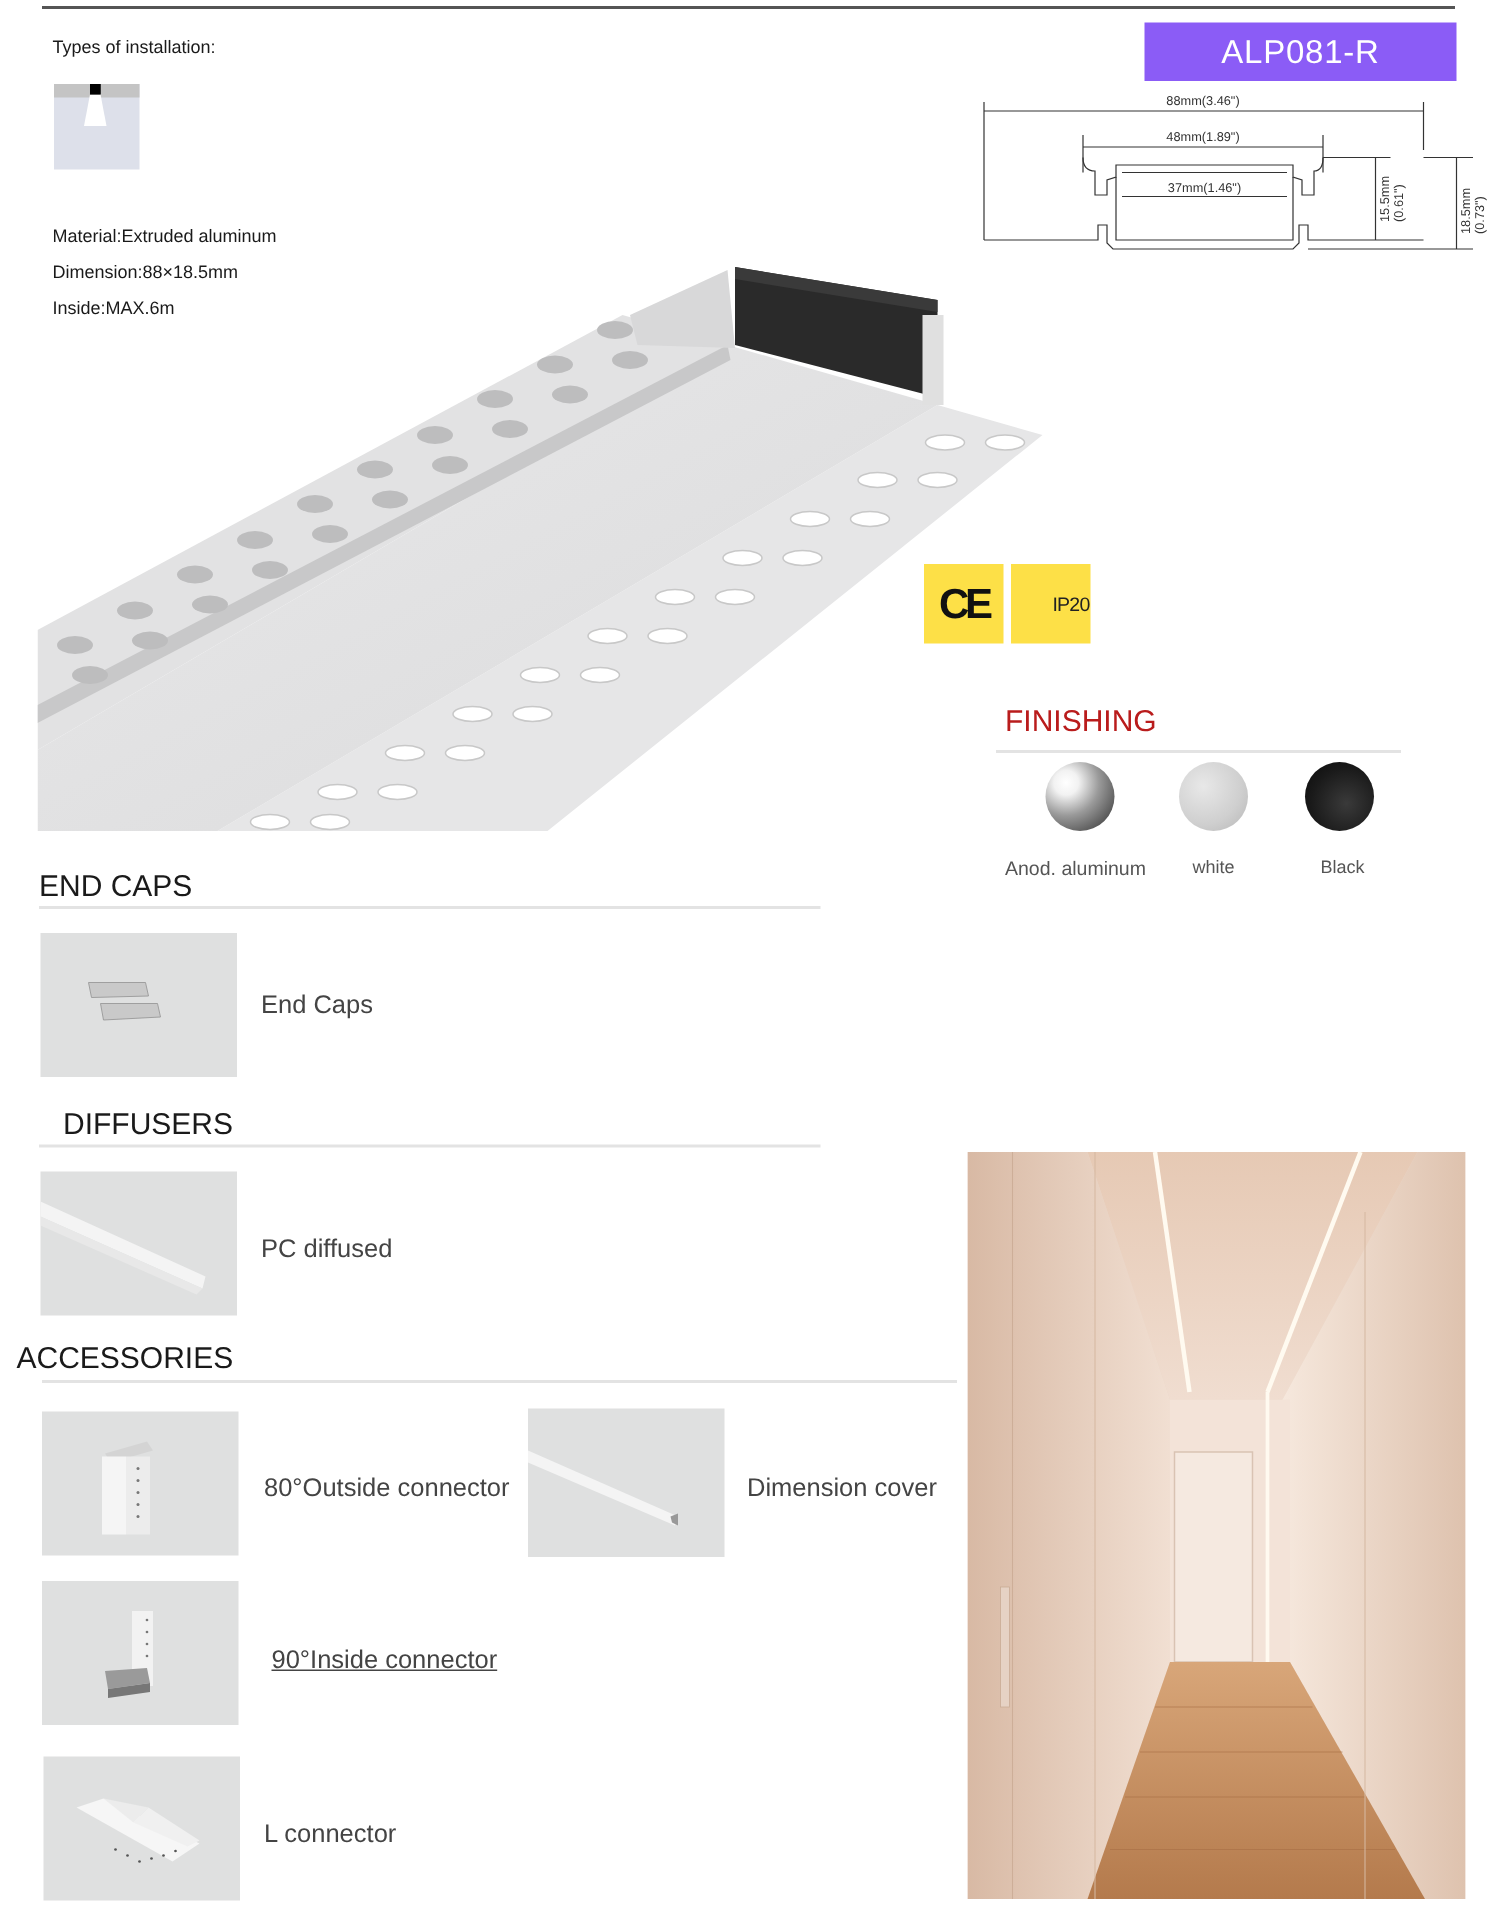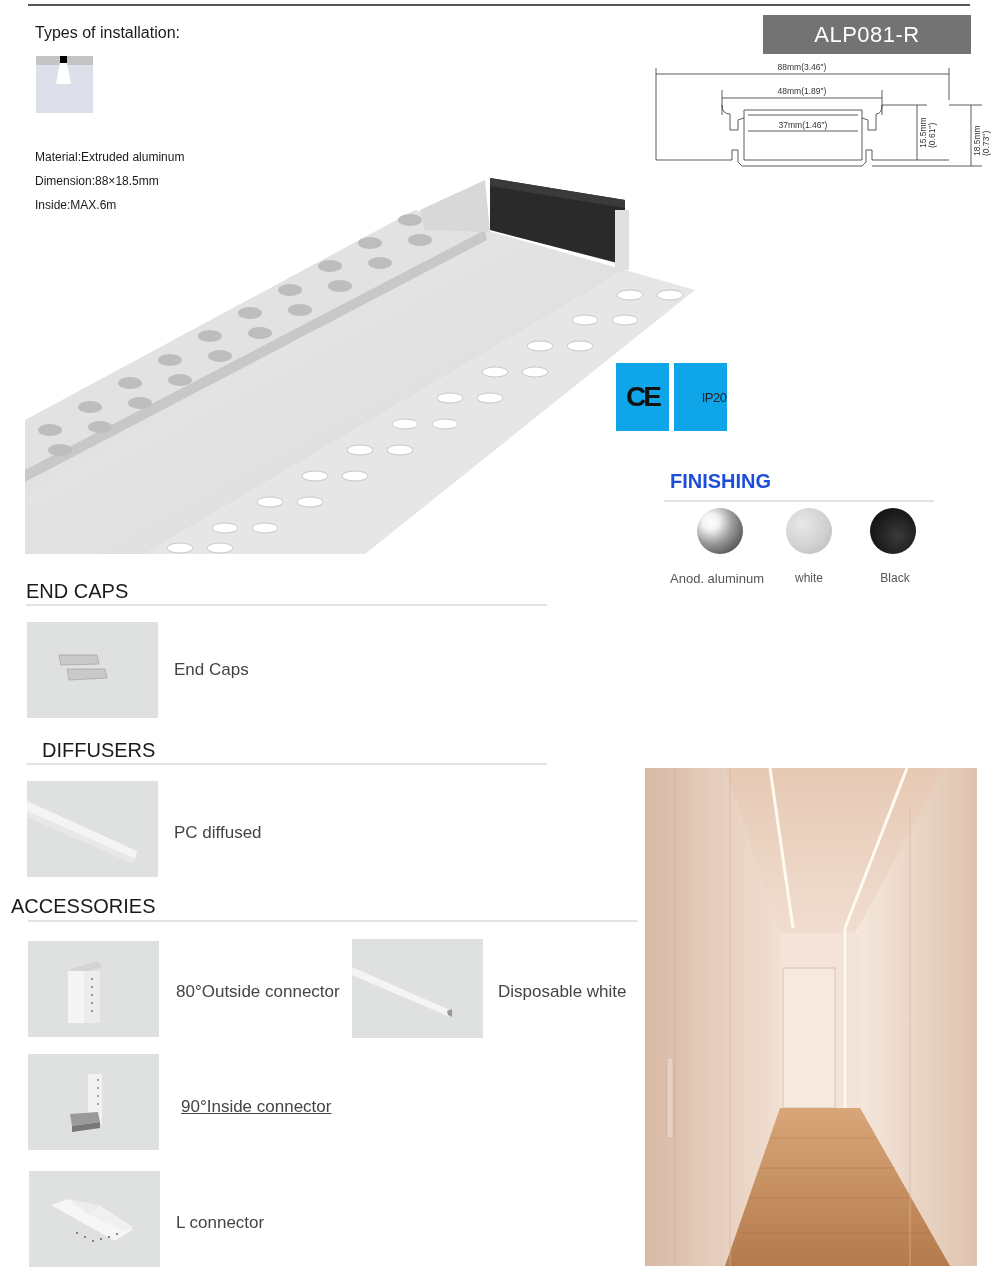--- a/index.html
+++ b/index.html
@@ -2,39 +2,39 @@
 <html><head>
 <meta charset="utf-8">
 <style>
   * { box-sizing: border-box; margin: 0; padding: 0; }
   html, body { width: 1000px; height: 1282px; background: #ffffff; overflow: hidden; }
   body { position: relative; font-family: "Liberation Sans", sans-serif; color: #222; }
   .abs { position: absolute; }
 
   .top-rule { left: 28px; top: 4px; width: 942px; height: 2px; background: #555; }
 
-  .install-label { left: 35px; top: 24px; font-size: 16px; color: #1a1a1a; }
+  .install-label { left: 35px; top: 24px; font-size: 12px; color: #1a1a1a; }
   .install-icon { left: 36px; top: 56px; width: 57px; height: 57px; background: #dde0ea; }
   .install-icon .ceil { position: absolute; left: 0; top: 0; width: 57px; height: 9px; background: #c4c4c4; }
   .install-icon .led { position: absolute; left: 24px; top: 0; width: 7px; height: 7px; background: #000; }
 
   .specs { left: 35px; top: 145px; font-size: 12px; line-height: 24px; color: #1a1a1a; }
 
-  .model-badge { left: 763px; top: 15px; width: 208px; height: 39px; background: #737373; color: #fff;
+  .model-badge { left: 763px; top: 15px; width: 208px; height: 39px; background: #8b5cf6; color: #fff;
     font-size: 22px; display: flex; align-items: center; justify-content: center; letter-spacing: 0.5px; }
 
   .drawing { left: 652px; top: 60px; width: 340px; height: 120px; }
 
   .product-render { left: 25px; top: 170px; width: 675px; height: 384px; }
 
-  .cert { top: 363px; width: 53px; height: 68px; background: #0ea5e9; display: flex; align-items: center; justify-content: center; }
+  .cert { top: 376px; width: 53px; height: 53px; background: #fde047; display: flex; align-items: center; justify-content: center; }
   .cert-ce { left: 616px; font-size: 28px; font-weight: bold; color: #111; letter-spacing: -3px; }
   .cert-ip { left: 674px; font-size: 13px; color: #222; letter-spacing: -0.5px; padding-left: 27px; }
 
-  .finishing-title { left: 670px; top: 470px; font-size: 20px; color: #1d4ed8; font-weight: bold; }
+  .finishing-title { left: 670px; top: 470px; font-size: 20px; color: #b91c1c; }
   .finishing-rule { left: 664px; top: 500px; width: 270px; height: 2px; background: #e3e3e3; }
   .swatch { width: 46px; height: 46px; border-radius: 50%; top: 508px; }
   .sw-alu { left: 697px; background: radial-gradient(circle at 30% 30%, #ffffff 0%, #f2f2f2 18%, #9a9a9a 48%, #555 80%, #8a8a8a 100%); }
   .sw-white { left: 786px; background: radial-gradient(circle at 35% 35%, #e8e8e8 0%, #cfcfcf 60%, #b5b5b5 100%); }
   .sw-black { left: 870px; background: radial-gradient(circle at 60% 60%, #3a3a3a 0%, #1a1a1a 60%, #0a0a0a 100%); }
   .sw-label { top: 571px; font-size: 13px; color: #555; text-align: center; }
 
   .section-title { font-size: 20px; color: #1a1a1a; }
   .section-rule { height: 2px; background: #e3e3e3; }
 
@@ -220,21 +220,21 @@
   </svg>
 </div>
 <div class="abs item-label" style="left:176px;top:982px;">80°Outside connector</div>
 
 <div class="abs thumb" style="left:352px;top:939px;width:131px;height:99px;">
   <svg width="131" height="99" viewBox="0 0 131 99">
     <polygon points="0,28 100,72 98,78 0,36" fill="#f4f4f4"></polygon>
     <polygon points="95,72 100,70 100,78 96,76" fill="#999"></polygon>
   </svg>
 </div>
-<div class="abs item-label" style="left:498px;top:982px;">Disposable white</div>
+<div class="abs item-label" style="left:498px;top:982px;">Dimension cover</div>
 
 <div class="abs thumb" style="left:28px;top:1054px;">
   <svg width="131" height="96" viewBox="0 0 131 96">
     <rect x="60" y="20" width="14" height="50" fill="#f2f2f2"></rect>
     <g fill="#777">
         <circle cx="70" cy="26" r="0.9"></circle>
         <circle cx="70" cy="34" r="0.9"></circle>
         <circle cx="70" cy="42" r="0.9"></circle>
         <circle cx="70" cy="50" r="0.9"></circle>
       </g>

